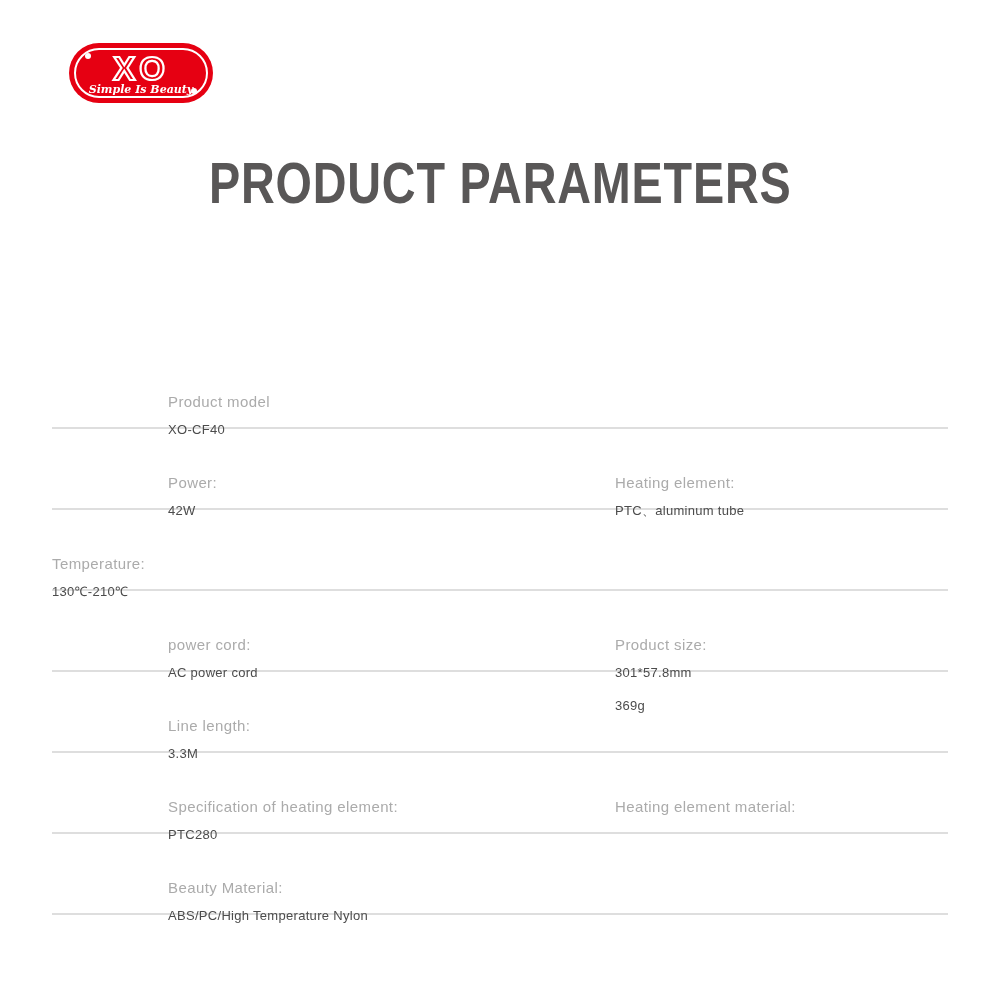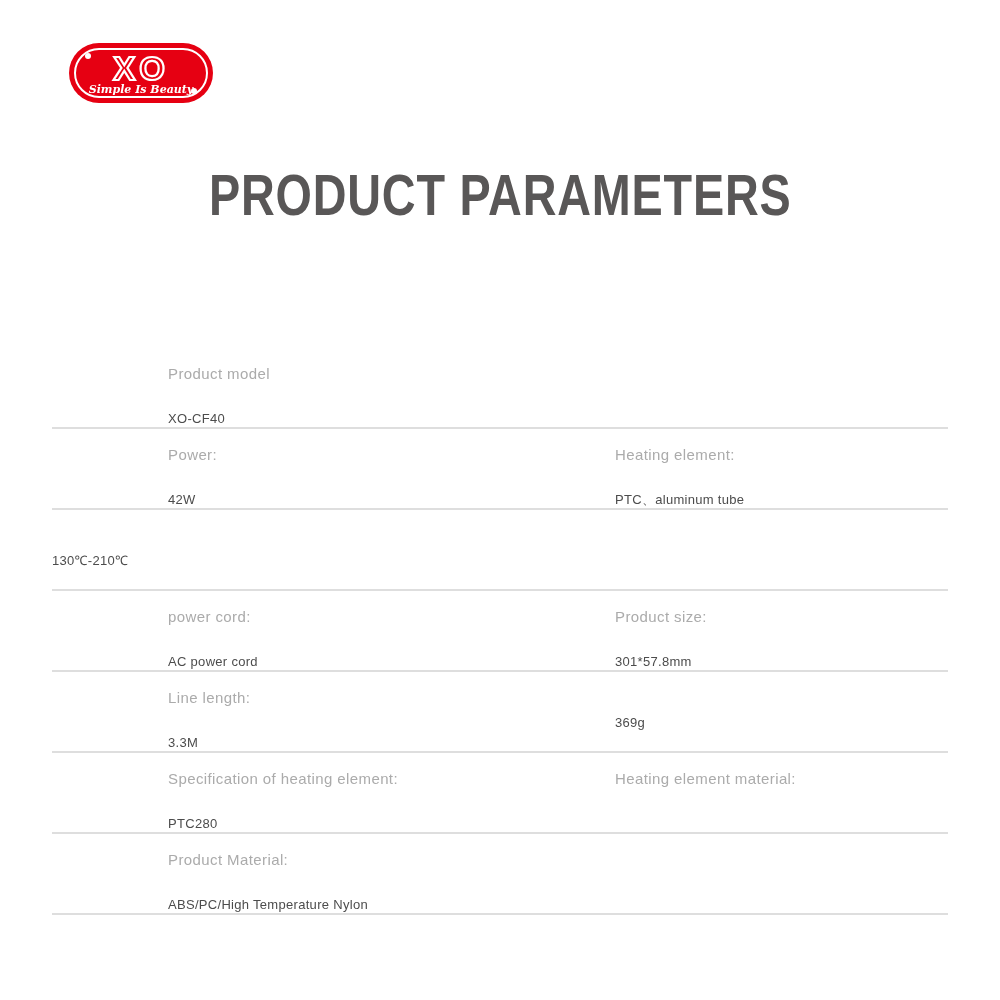--- a/index.html
+++ b/index.html
@@ -18,21 +18,21 @@
   }
   .logo {
     position: absolute;
     left: 68px;
     top: 42px;
     width: 146px;
     height: 62px;
   }
   .title-wrap {
     position: absolute;
-    top: 162px;
+    top: 150px;
     left: 0;
     width: 1000px;
     text-align: center;
   }
   .title {
     display: inline-block;
     font-size: 57px;
     font-weight: 700;
     letter-spacing: 1px;
     color: #595757;
@@ -62,23 +62,24 @@
   }
   .spec-cell.right {
     flex: 1;
     padding-left: 0;
   }
   .spec-label {
     font-size: 15px;
     line-height: 20px;
     color: #ababab;
     letter-spacing: 0.4px;
+    margin-top: 28px;
   }
   .spec-value {
-    margin-top: 26px;
+    margin-top: 9px;
     font-size: 13px;
     line-height: 17px;
     color: #4c4c4c;
     letter-spacing: 0.3px;
   }
 </style>
 </head>
 <body>
 
 <div class="page">
@@ -110,20 +111,21 @@
       <div class="spec-value">42W</div>
     </div>
     <div class="spec-cell right">
       <div class="spec-label">Heating element:</div>
       <div class="spec-value">PTC、aluminum tube</div>
     </div>
   </div>
 
   <div class="spec-row">
     <div class="spec-cell right">
+      <div class="spec-label">Temperature:</div>
       <div class="spec-value">130℃-210℃</div>
     </div>
   </div>
 
   <div class="spec-row">
     <div class="spec-cell left">
       <div class="spec-label">power cord:</div>
       <div class="spec-value">AC power cord</div>
     </div>
     <div class="spec-cell right">
@@ -147,21 +149,21 @@
       <div class="spec-label">Specification of heating element:</div>
       <div class="spec-value">PTC280</div>
     </div>
     <div class="spec-cell right">
       <div class="spec-label">Heating element material:</div>
     </div>
   </div>
 
   <div class="spec-row">
     <div class="spec-cell left">
-      <div class="spec-label">Product Material:</div>
+      <div class="spec-label">Beauty Material:</div>
       <div class="spec-value">ABS/PC/High Temperature Nylon</div>
     </div>
     <div class="spec-cell right">
       
       
     </div>
   </div>
 </div>
 
 </div>

